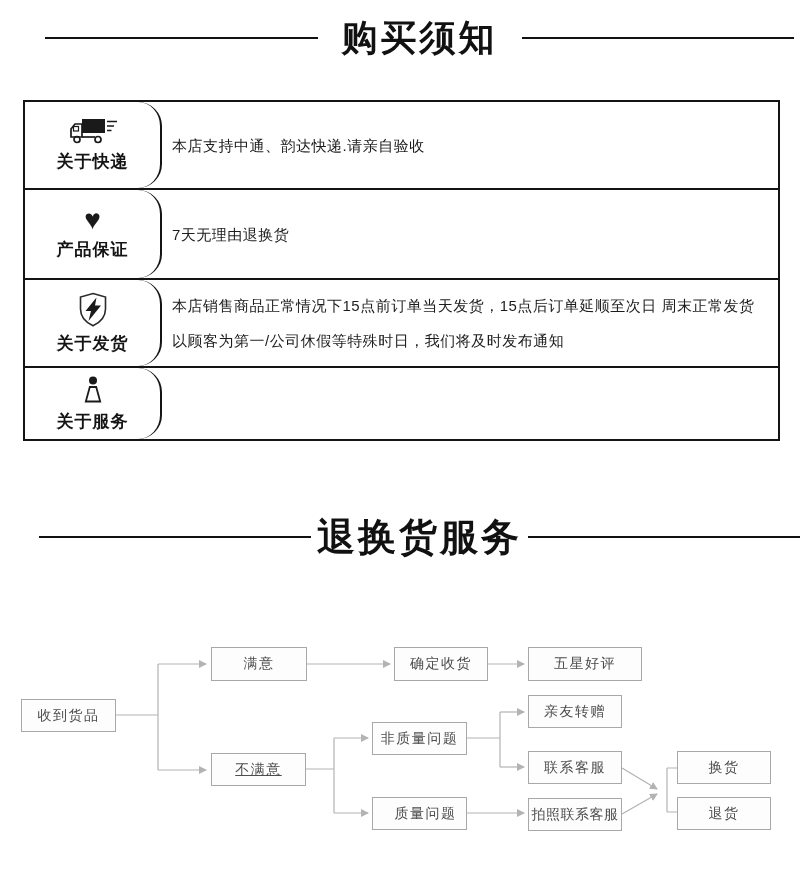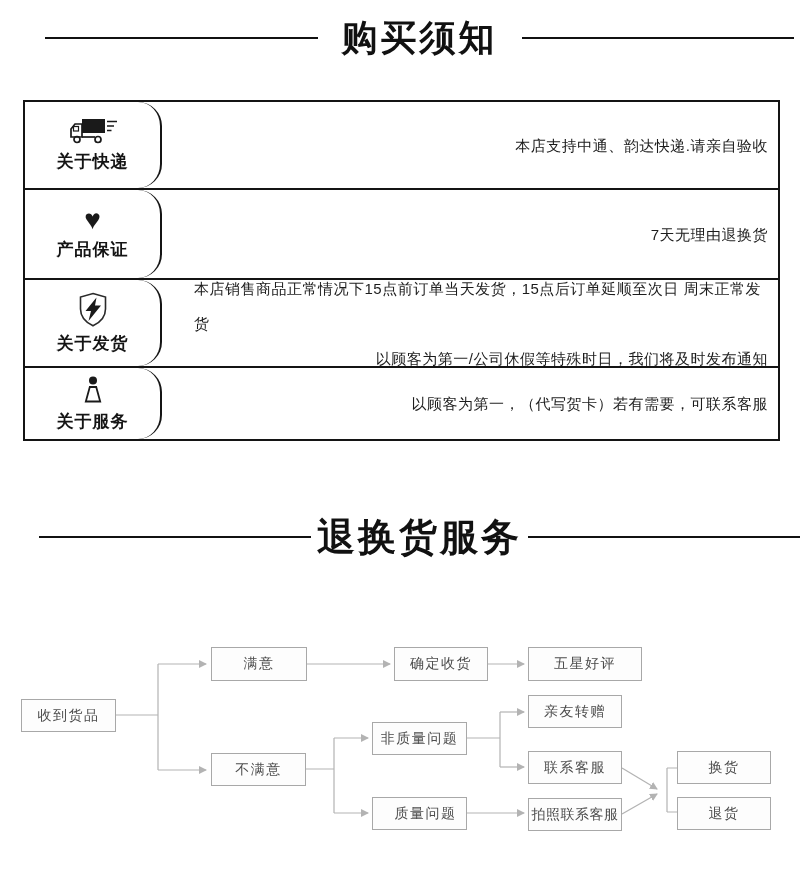--- a/index.html
+++ b/index.html
@@ -25,36 +25,36 @@
   .notice-table{
     position:absolute;top:100px;left:23px;width:757px;
     border:2px solid #141414;box-sizing:border-box;background:#fff;
   }
   .n-row{display:flex;align-items:stretch;}
   .n-row + .n-row{border-top:2px solid #141414;}
   .n-left{
     width:137px;flex:0 0 137px;border-right:2px solid #141414;box-sizing:border-box;
     display:flex;flex-direction:column;align-items:center;justify-content:center;gap:5px;border-radius:24px;
   }
-  .n-right{flex:1;display:flex;flex-direction:column;justify-content:center;padding-left:32px;padding-right:10px;align-items:flex-end;}
+  .n-right{flex:1;display:flex;flex-direction:column;justify-content:center;padding-left:10px;padding-right:10px;}
   .n-label{font-size:17px;font-weight:bold;color:#141414;letter-spacing:1px;}
   .n-text{font-size:15px;color:#1c1c1c;line-height:35px;letter-spacing:0.5px;}
   .h1{height:86px;} .h2{height:88px;} .h3{height:86px;} .h4{height:71px;}
   .heart-glyph{font-size:28px;line-height:26px;color:#1a1a1a;}
   
   .flow{position:absolute;top:620px;left:0;width:800px;height:249px;}
   .flow svg.wires{position:absolute;inset:0;}
   .f-node{
     position:absolute;box-sizing:border-box;border:1px solid #a8a8a8;background:#fdfdfd;
     display:flex;align-items:center;justify-content:center;
     font-size:14px;color:#4d4d4d;letter-spacing:1.5px;white-space:nowrap;
   }
   .nd-receive{left:21px;top:79px;width:95px;height:33px;}
   .nd-satisfied{left:211px;top:27px;width:96px;height:34px;}
-  .nd-unsatisfied{left:211px;top:133px;width:95px;height:33px;}
+  .nd-unsatisfied{left:211px;top:133px;width:95px;height:33px;text-decoration:underline;}
   .nd-confirm{left:394px;top:27px;width:94px;height:34px;}
   .nd-fivestar{left:528px;top:27px;width:114px;height:34px;}
   .nd-nonquality{left:372px;top:102px;width:95px;height:33px;}
   .nd-quality{left:372px;top:177px;width:95px;height:33px;padding-left:12px;}
   .nd-gift{left:528px;top:75px;width:94px;height:33px;}
   .nd-contact{left:528px;top:131px;width:94px;height:33px;}
   .nd-photocontact{left:528px;top:178px;width:94px;height:33px;letter-spacing:0.5px;}
   .nd-exchange{left:677px;top:131px;width:94px;height:33px;}
   .nd-refund{left:677px;top:177px;width:94px;height:33px;}
 </style>
@@ -114,23 +114,20 @@
     </div>
 
     <div class="n-row h4">
       <div class="n-left">
         <svg width="26" height="30" viewBox="0 0 26 30">
           <circle cx="13" cy="5.5" r="4" fill="#1a1a1a"></circle>
           <path d="M9.8 12 L5.8 26.5 H20.2 L16.2 12 Z" fill="none" stroke="#1a1a1a" stroke-width="1.8"></path>
         </svg>
         <div class="n-label">关于服务</div>
       </div>
-      <div class="n-right">
-        <div class="n-text">以顾客为第一，（代写贺卡）若有需要，可联系客服</div>
-      </div>
     </div>
 
   </div>
 
   <div class="sec-title title-2">
     <div class="rule rule-l"></div>
     <div class="t">退换货服务</div>
     <div class="rule rule-r"></div>
   </div>
 

